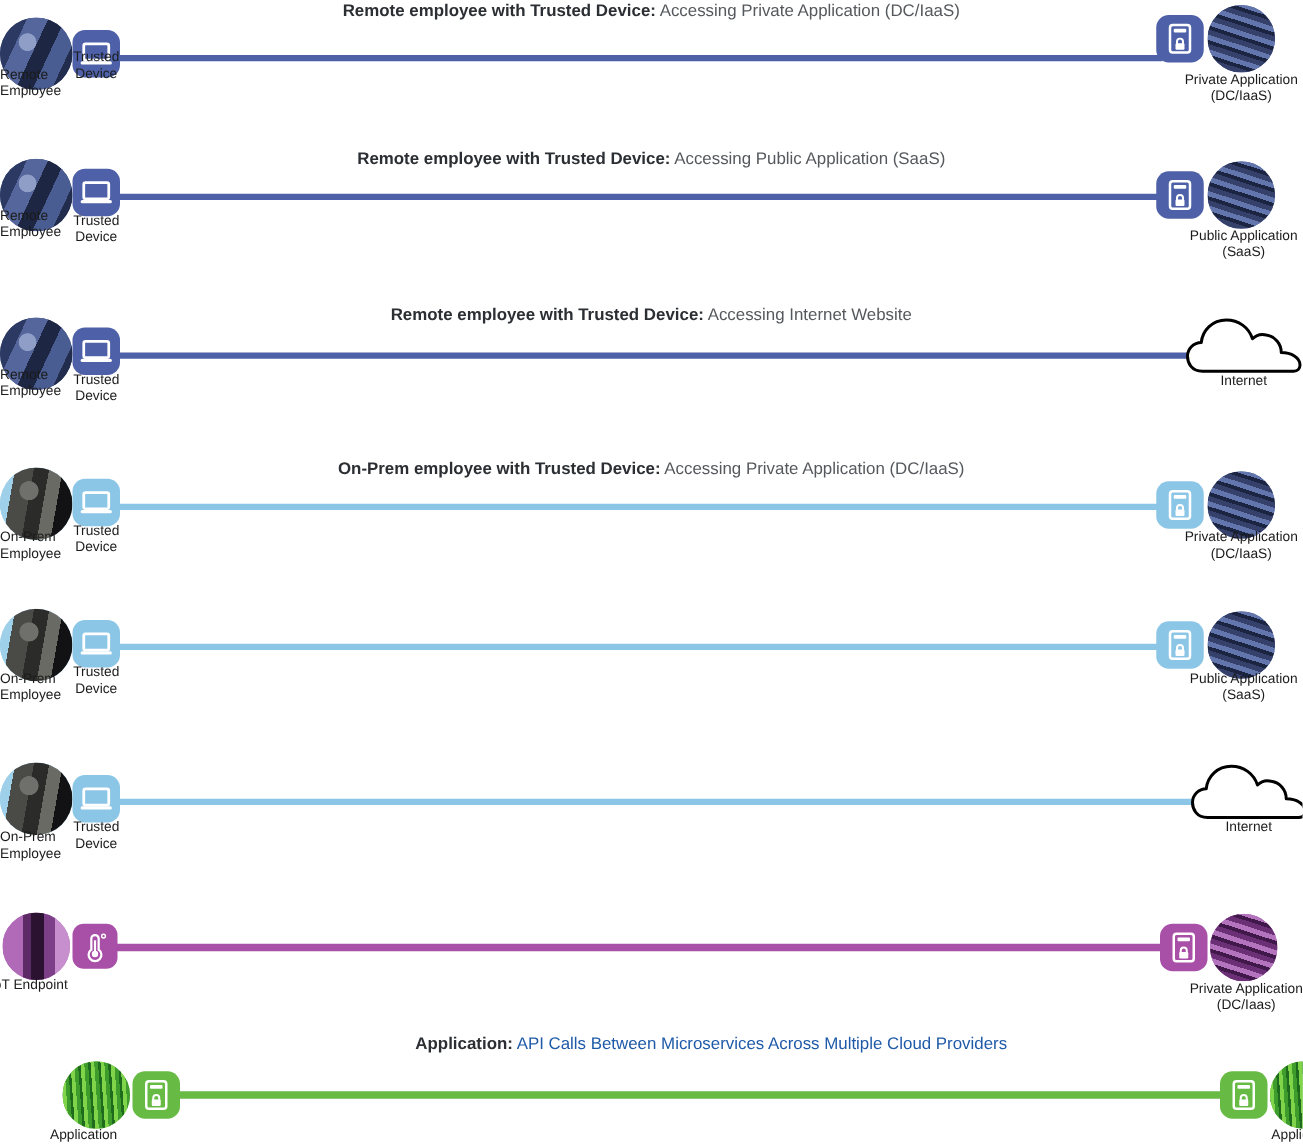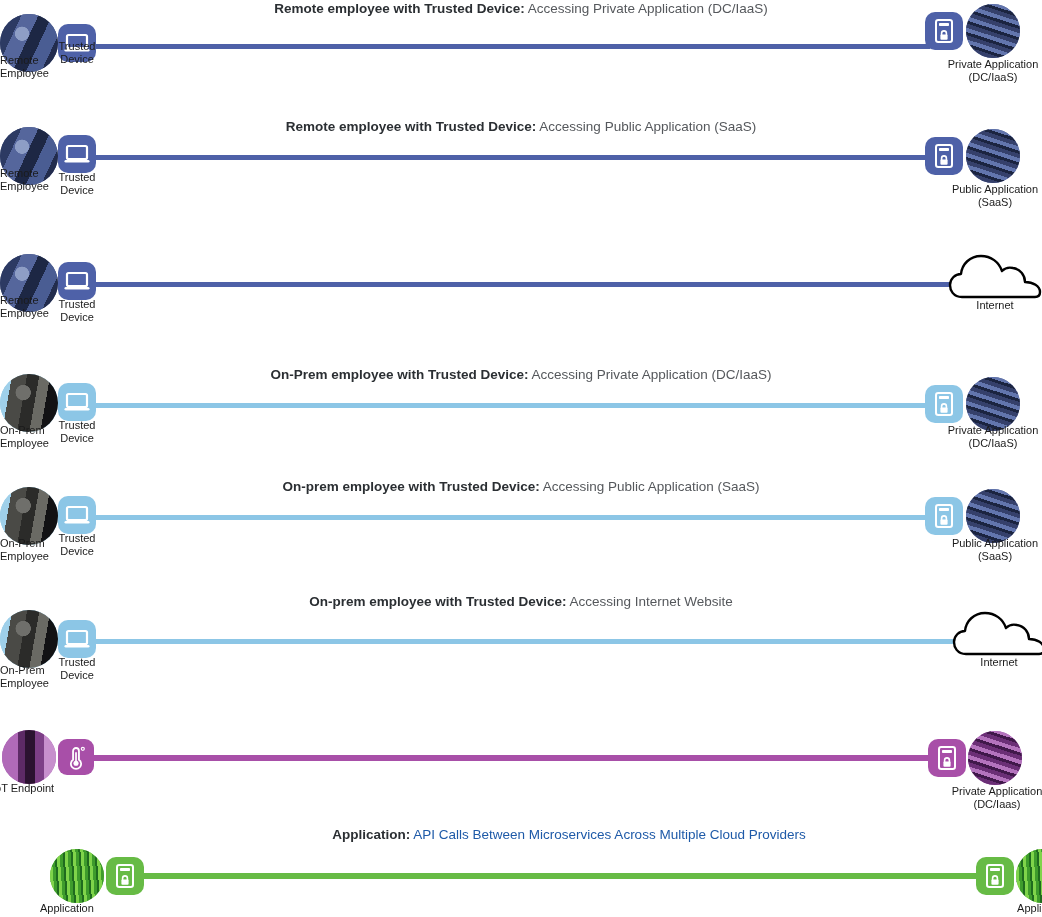--- a/index.html
+++ b/index.html
@@ -211,20 +211,23 @@
     <div class="target-img" style="left:966px;top:16px;">
         <div class="photo ph-server-blue"></div>
       </div>
     <div class="target-label" style="left:912px;top:70px;width:166px;">
       <div>Public Application</div>
       <div>(SaaS)</div>
     </div>
   </div>
 
   <div class="row" style="top:235px;height:127px;">
+    <div class="row-title" style="top:8px;">
+      <b>Remote employee with Trusted Device:</b><span class="sub"> Accessing Internet Website</span>
+    </div>
     <div class="link" style="left:95px;top:47px;width:880px;background:#4e61a8;"></div>
     <div class="actor" style="left:0px;top:19px;">
         <div class="photo ph-remote"></div>
       </div>
     <div class="actor-label" style="left:0px;top:59px;width:58px;">
       <div>Remote</div>
       <div>Employee</div>
     </div>
     <div class="badge" style="left:58px;top:27px;background:#4e61a8;">
       <svg viewBox="0 0 38 38">
@@ -279,23 +282,20 @@
     <div class="target-img" style="left:966px;top:15px;">
         <div class="photo ph-server-blue"></div>
       </div>
     <div class="target-label" style="left:910px;top:62px;width:166px;">
       <div>Private Application</div>
       <div>(DC/IaaS)</div>
     </div>
   </div>
 
   <div class="row" style="top:475px;height:114px;">
-    <div class="row-title" style="top:3px;">
-      <b>On-prem employee with Trusted Device:</b><span class="sub"> Accessing Public Application (SaaS)</span>
-    </div>
     <div class="link" style="left:95px;top:40px;width:835px;background:#8cc6e6;"></div>
     <div class="actor" style="left:0px;top:12px;">
         <div class="photo ph-onprem"></div>
       </div>
     <div class="actor-label" style="left:0px;top:62px;width:58px;">
       <div>On-Prem</div>
       <div>Employee</div>
     </div>
     <div class="badge" style="left:58px;top:21px;background:#8cc6e6;">
       <svg viewBox="0 0 38 38">
@@ -318,23 +318,20 @@
     <div class="target-img" style="left:966px;top:14px;">
         <div class="photo ph-server-blue"></div>
       </div>
     <div class="target-label" style="left:912px;top:62px;width:166px;">
       <div>Public Application</div>
       <div>(SaaS)</div>
     </div>
   </div>
 
   <div class="row" style="top:589px;height:114px;">
-    <div class="row-title" style="top:4px;">
-      <b>On-prem employee with Trusted Device:</b><span class="sub"> Accessing Internet Website</span>
-    </div>
     <div class="link" style="left:95px;top:50px;width:885px;background:#8cc6e6;"></div>
     <div class="actor" style="left:0px;top:21px;">
         <div class="photo ph-onprem"></div>
       </div>
     <div class="actor-label" style="left:0px;top:75px;width:58px;">
       <div>On-Prem</div>
       <div>Employee</div>
     </div>
     <div class="badge" style="left:58px;top:31px;background:#8cc6e6;">
       <svg viewBox="0 0 38 38">

